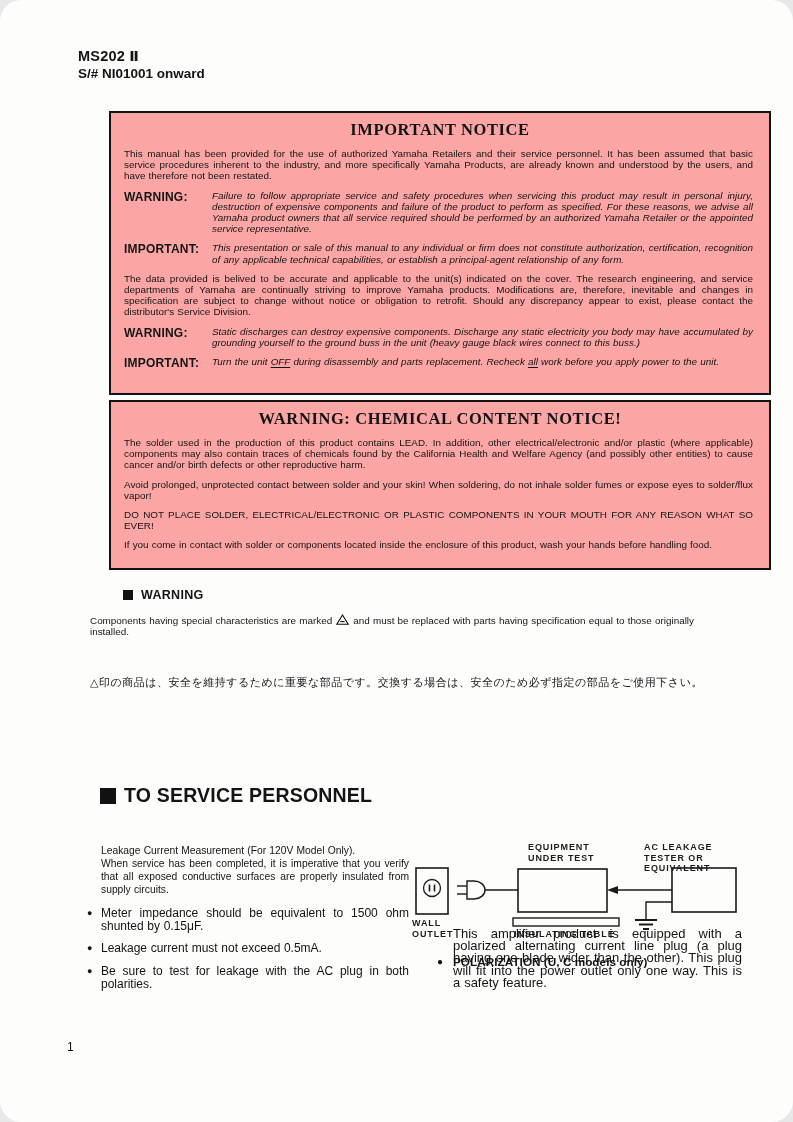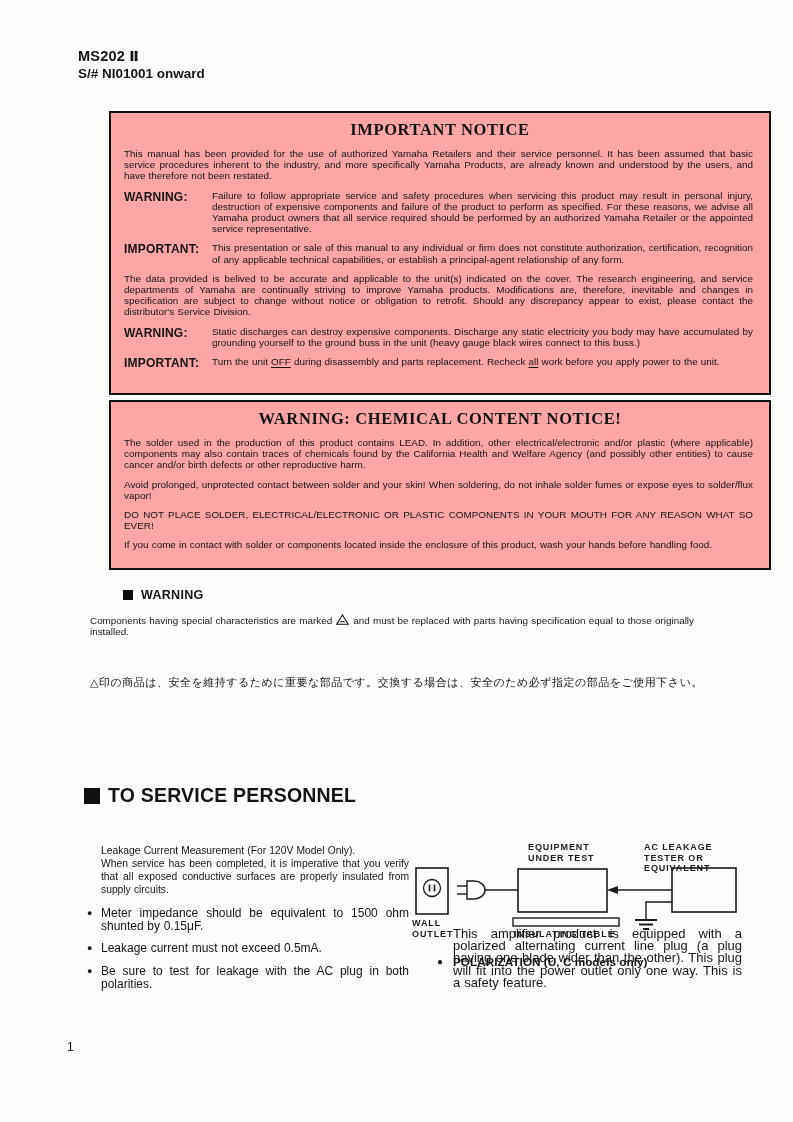--- a/index.html
+++ b/index.html
@@ -3,20 +3,21 @@
 <meta charset="utf-8">
 <style>
   html,body{margin:0;padding:0;background:#e8e8e8;}
   .page{
     position:relative;
     width:793px;height:1122px;
     background:#fdfdfc;
     color:#141414;
     font-family:"Liberation Sans","DejaVu Sans",sans-serif;
     overflow:hidden;
+    border-radius:21px;
   }
   .abs{position:absolute;}
 
   
   .hdr{left:78px;top:48px;font-weight:bold;line-height:17px;}
   .hdr .model{font-size:14.5px;letter-spacing:.2px;}
   .hdr .serial{font-size:13.5px;}
 
   
   .notice-box{
@@ -32,34 +33,34 @@
     font-weight:bold;font-size:16.5px;letter-spacing:.6px;
     text-align:center;margin-top:7px;
   }
   .box-body{padding:0 16px 0 13px;}
   .para{
     font-size:9.9px;line-height:11.2px;text-align:justify;
     margin:8px 0 0 0;word-spacing:.4px;
   }
   .item{display:flex;margin-top:8px;}
   .item-label{width:88px;flex:0 0 88px;font-weight:bold;font-size:12px;letter-spacing:.2px;}
-  .item-text{flex:1;font-size:9.9px;line-height:11.2px;text-align:justify;word-spacing:.4px;}
+  .item-text{flex:1;font-size:9.9px;line-height:11.2px;text-align:justify;word-spacing:.4px;font-style:italic;}
   .u{text-decoration:underline;text-underline-offset:1.5px;}
 
   
   .sec-head{display:flex;align-items:center;}
   .sq{background:#111;display:inline-block;}
   .warn-head{left:88px;top:588px;padding-left:35px;}
   .warn-head .sq{width:10px;height:10px;margin-right:8px;}
   .warn-head .txt{font-weight:bold;font-size:12.5px;letter-spacing:.3px;}
   .warn-para{left:90px;top:606px;width:604px;}
   .warn-jp{left:90px;top:636px;width:620px;font-size:11px;letter-spacing:.5px;margin-top:39px;}
   .mark-icon{vertical-align:-1px;margin:0 4px;}
 
-  .svc-head{left:72px;top:784px;padding-left:12px;}
+  .svc-head{left:88px;top:784px;padding-left:12px;}
   .svc-head .sq{width:16px;height:16px;margin-right:8px;}
   .svc-head .txt{font-weight:bold;font-size:19.5px;letter-spacing:.2px;}
 
   
   .left-col{left:87px;top:845px;width:322px;}
   .left-col .intro{
     margin-left:14px;font-size:10.3px;line-height:12.9px;
     text-align:justify;white-space:pre-line;word-spacing:.3px;
   }
   .blist{margin-top:9px;}

